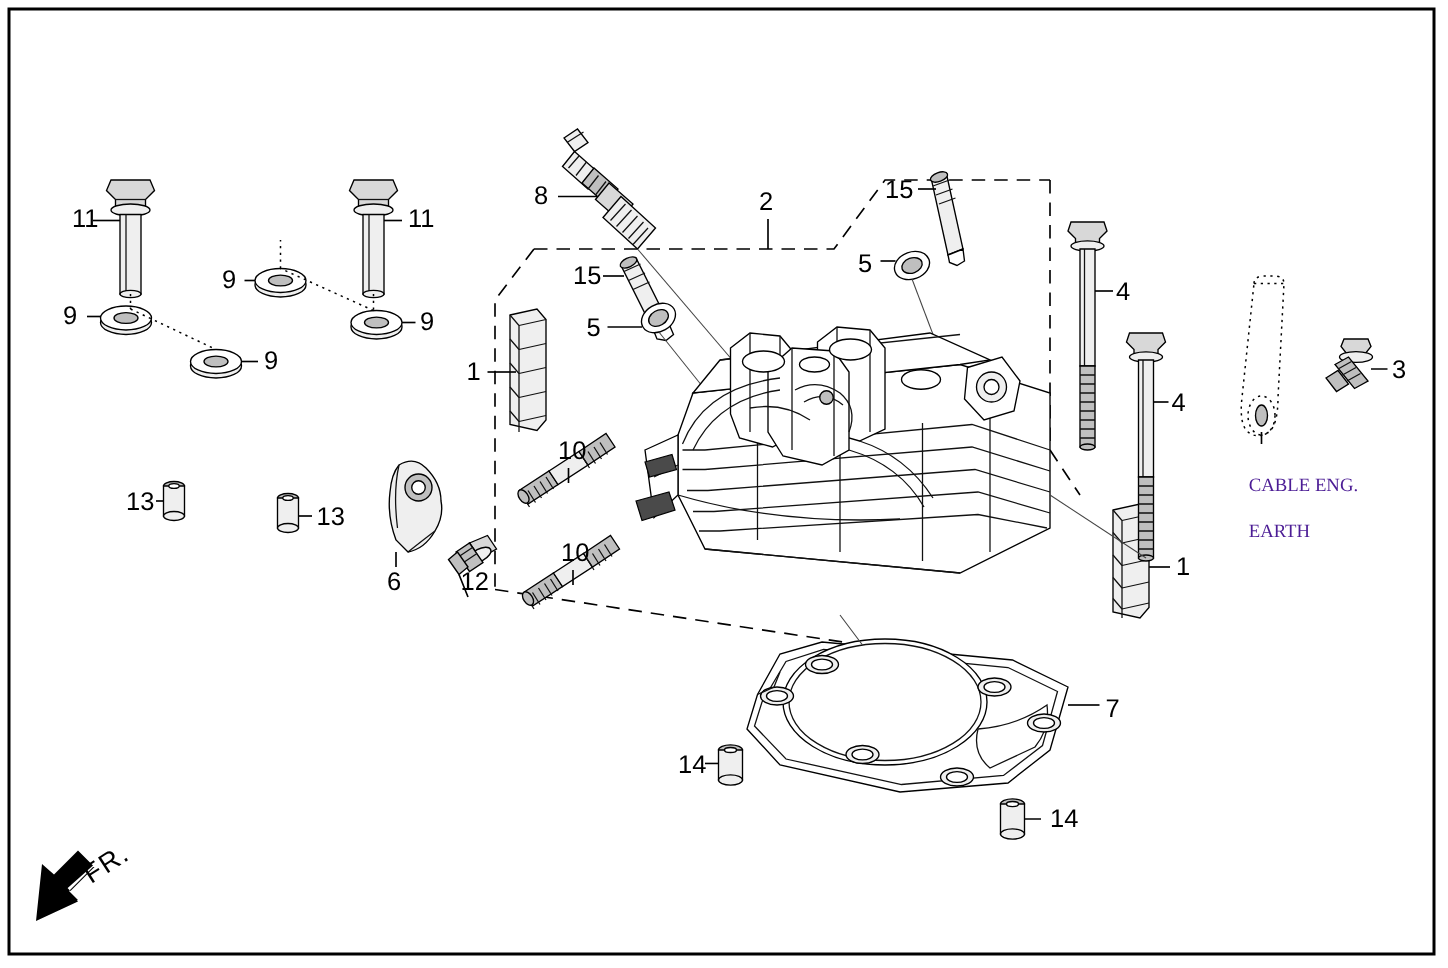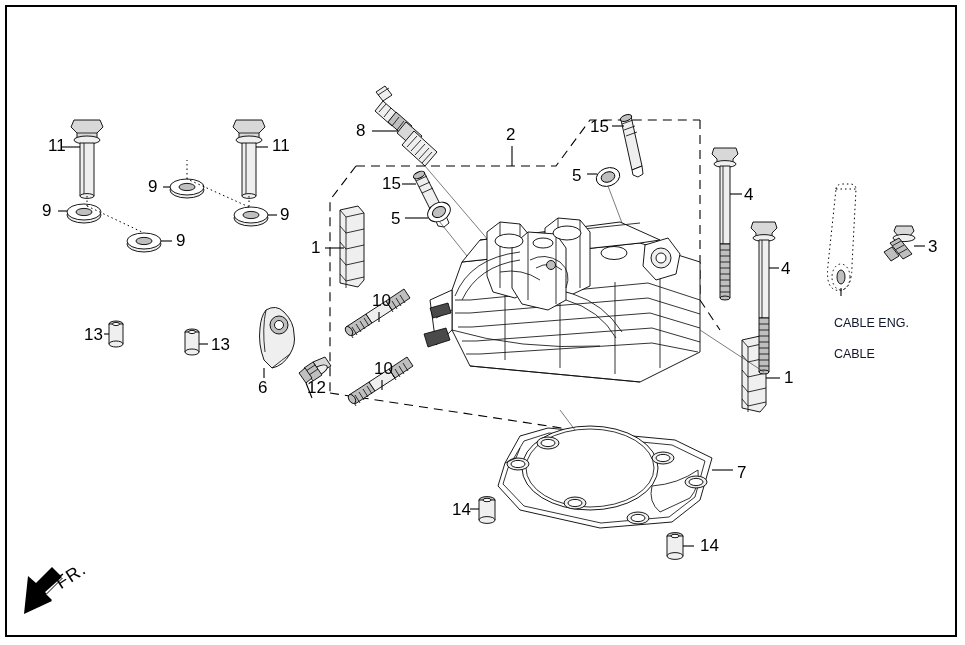--- a/index.html
+++ b/index.html
@@ -1,20 +1,20 @@
 <!DOCTYPE html>
 <html><head>
 <meta charset="utf-8">
 <style>
   html,body{margin:0;padding:0;background:#fff;}
   body{font-family:"Liberation Sans",sans-serif;}
   #sheet{position:relative;width:965px;height:645px;background:#fff;overflow:hidden;}
   #frame{position:absolute;left:5px;top:5px;width:952px;height:632px;border:2px solid #000;box-sizing:border-box;}
   .lbl{position:absolute;font-family:"Liberation Sans",sans-serif;font-size:17px;color:#000;line-height:1;white-space:nowrap;}
-  .cap{position:absolute;font-family:Liberation Sans, sans-serif;font-size:12.5px;color:#0f172a;line-height:1.25;white-space:pre;}
+  .cap{position:absolute;font-family:Liberation Serif, serif;font-size:12.5px;color:#4c1d95;line-height:1.25;white-space:pre;}
   .frlbl{position:absolute;font-family:"Liberation Sans",sans-serif;font-size:18px;color:#000;letter-spacing:1px;}
   svg{position:absolute;left:0;top:0;}
   .ln{stroke:#000;stroke-width:1.1;fill:none;}
   .dot{stroke:#000;stroke-width:1;fill:none;stroke-dasharray:1.5 3;}
   .dash{stroke:#000;stroke-width:1.1;fill:none;stroke-dasharray:9 6;}
   .thin{stroke:#111;stroke-width:0.85;fill:none;}
   .leader{stroke:#444;stroke-width:0.7;fill:none;}
   .mt{fill:#d8d8d8;stroke:#000;stroke-width:0.9;}
   .mt2{fill:#efefef;stroke:#000;stroke-width:0.9;}
   .mt3{fill:#bfbfbf;stroke:#000;stroke-width:0.9;}
@@ -379,17 +379,17 @@
   <span class="lbl" style="left:258px; top:379px;">6</span>
   <span class="lbl" style="left:307px; top:379px;">12</span>
   <span class="lbl" style="left:372px; top:292px;">10</span>
   <span class="lbl" style="left:374px; top:360px;">10</span>
   <span class="lbl" style="left:737px; top:464px;">7</span>
   <span class="lbl" style="left:452px; top:501px;">14</span>
   <span class="lbl" style="left:700px; top:537px;">14</span>
 
   <div class="cap" style="left:820px; top:300px;">
     <span>CABLE ENG.</span><br>
-    <span>CABLE</span>
+    <span>EARTH</span>
   </div>
 
   <div class="frlbl" style="left:52px; top:576px; transform:rotate(-33deg); transform-origin:left top;">FR.</div>
 </div>
 
 </body></html>

